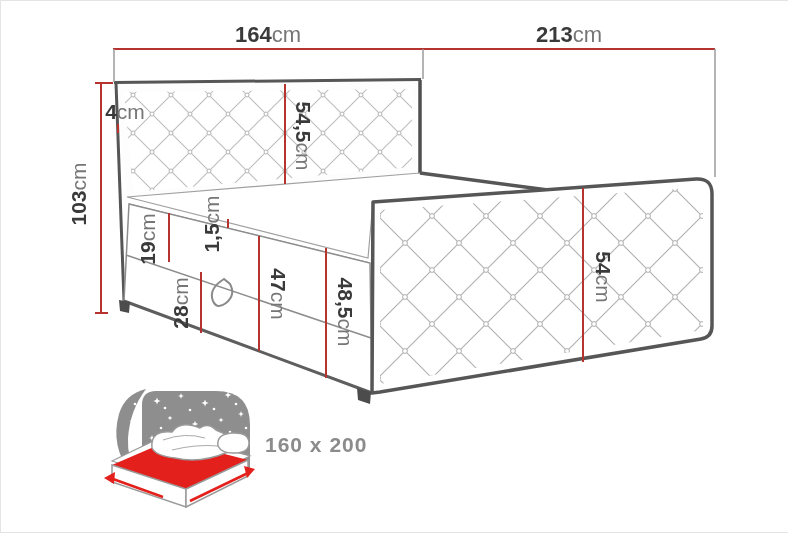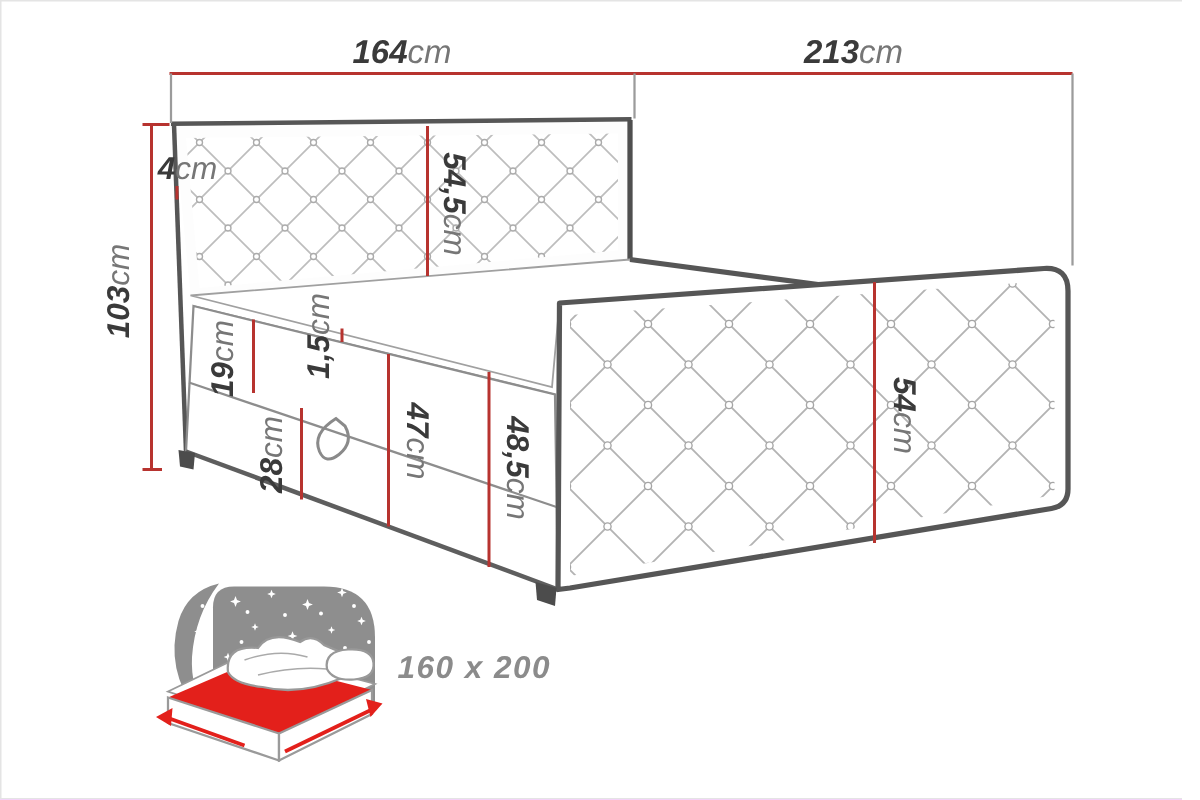--- a/index.html
+++ b/index.html
@@ -1,17 +1,17 @@
 <!DOCTYPE html>
 <html><head>
 <meta charset="utf-8">
 <style>
   html,body{margin:0;padding:0;background:#fff;}
-  .stage{position:relative;width:788px;height:533px;background:#d946ef;overflow:hidden;
-         font-family:"Liberation Sans",sans-serif;font-style:italic;}
+  .stage{position:relative;width:788px;height:533px;background:#bef264;overflow:hidden;
+         font-family:"Liberation Sans",sans-serif;}
   svg{display:block;}
   text{font-family:"Liberation Sans",sans-serif;}
   .dim-label{font-size:22px;}
   .dim-label-v{font-size:21px;}
   .num{font-weight:700;fill:#3a3a3a;}
   .unit{font-weight:400;fill:#767676;}
   .size-text{font-size:21px;font-weight:700;fill:#8b8b8b;letter-spacing:1px;}
 </style>
 </head>
 <body>

